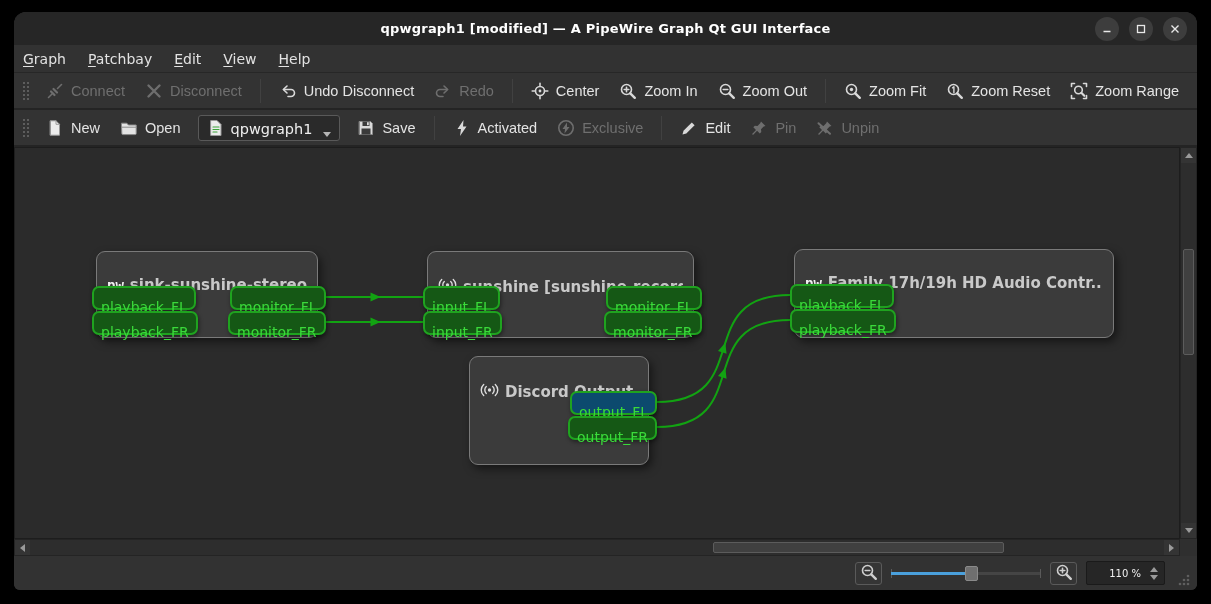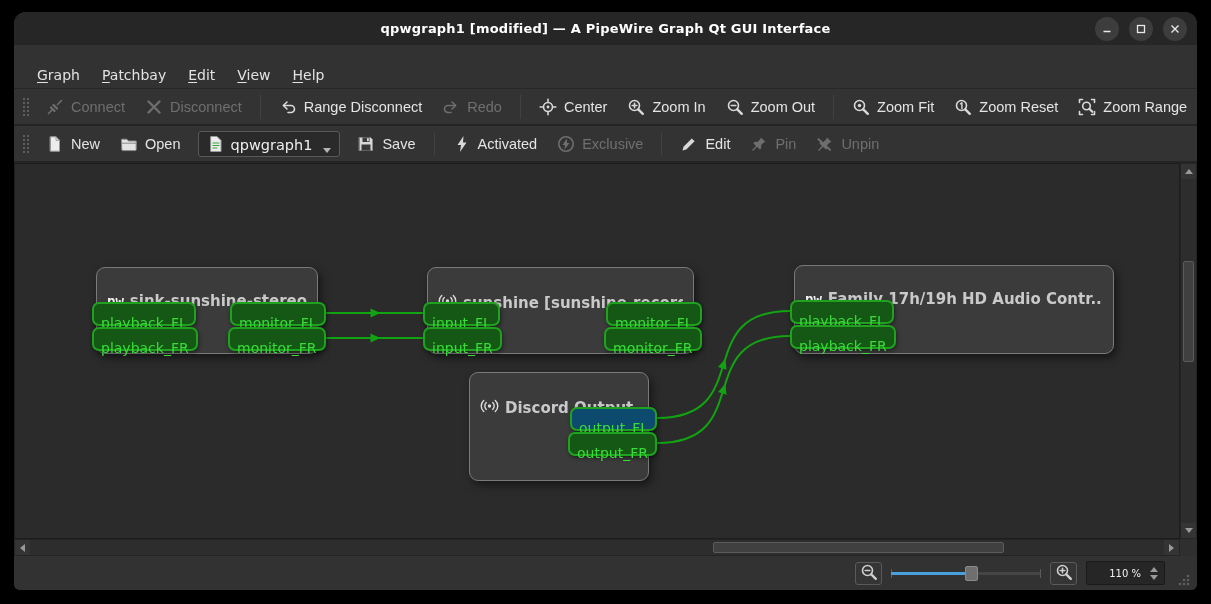--- a/index.html
+++ b/index.html
@@ -10,21 +10,21 @@
             background:#323232; border-radius:12px 12px 6px 6px; display:flex; flex-direction:column; overflow:hidden; }
 
   
   .titlebar { height:33px; background:#262626; display:flex; align-items:center; justify-content:center; position:relative; flex:0 0 auto; }
   .title-text { color:#ffffff; font-size:13px; font-weight:bold; letter-spacing:.2px; }
   .win-controls { position:absolute; right:10px; top:0; height:100%; display:flex; align-items:center; gap:10px; }
   .win-btn { width:24px; height:24px; border-radius:50%; background:#3d3d3d; border:none; display:flex; align-items:center; justify-content:center; cursor:pointer; }
   .win-btn svg { display:block; }
 
   
-  .menubar { height:28px; background:#323232; display:flex; align-items:center; padding-left:14px; gap:4px; flex:0 0 auto; border-bottom:1px solid #272727;margin-top:16px; }
+  .menubar { height:28px; background:#323232; display:flex; align-items:center; gap:4px; flex:0 0 auto; border-bottom:1px solid #272727; }
   .menu-item { color:#e2e2e2; font-size:14px; padding:3px 9px; border-radius:3px; cursor:pointer; }
   .menu-item u { text-decoration:underline; text-underline-offset:2px; }
 
   
   .toolbar { height:37px; background:#333333; display:flex; align-items:center; padding:0 6px; gap:2px; flex:0 0 auto; border-bottom:2px solid #242424; }
   .tb-handle { width:7px; height:20px; margin:0 6px 0 2px;
                background-image:radial-gradient(circle,#5d5d5d 1px,transparent 1.2px);
                background-size:4px 4px; flex:0 0 auto; }
   .tb-sep { width:1px; height:24px; background:#252525; border-right:1px solid #414141; margin:0 7px; flex:0 0 auto; }
   .tb-btn { display:flex; align-items:center; gap:7px; background:transparent; border:none;
@@ -146,21 +146,21 @@
           <span class="tb-label">Disconnect</span>
         </button>
         <div class="tb-sep"></div>
         <button class="tb-btn">
           <span class="tb-icon">
             <svg width="18" height="18" viewBox="0 0 18 18" fill="none" stroke="#d9d9d9" stroke-width="1.6" stroke-linecap="round" stroke-linejoin="round">
               <path d="M5 7.5h7a3.5 3.5 0 0 1 0 7H9"></path>
               <path d="M8 4 L4.3 7.5 L8 11"></path>
             </svg>
           </span>
-          <span class="tb-label">Range Disconnect</span>
+          <span class="tb-label">Undo Disconnect</span>
         </button>
         <button class="tb-btn disabled">
           <span class="tb-icon">
             <svg width="18" height="18" viewBox="0 0 18 18" fill="none" stroke="#6e6e6e" stroke-width="1.6" stroke-linecap="round" stroke-linejoin="round">
               <path d="M13 7.5H6a3.5 3.5 0 0 0 0 7h3"></path>
               <path d="M10 4 L13.7 7.5 L10 11"></path>
             </svg>
           </span>
           <span class="tb-label">Redo</span>
         </button>

